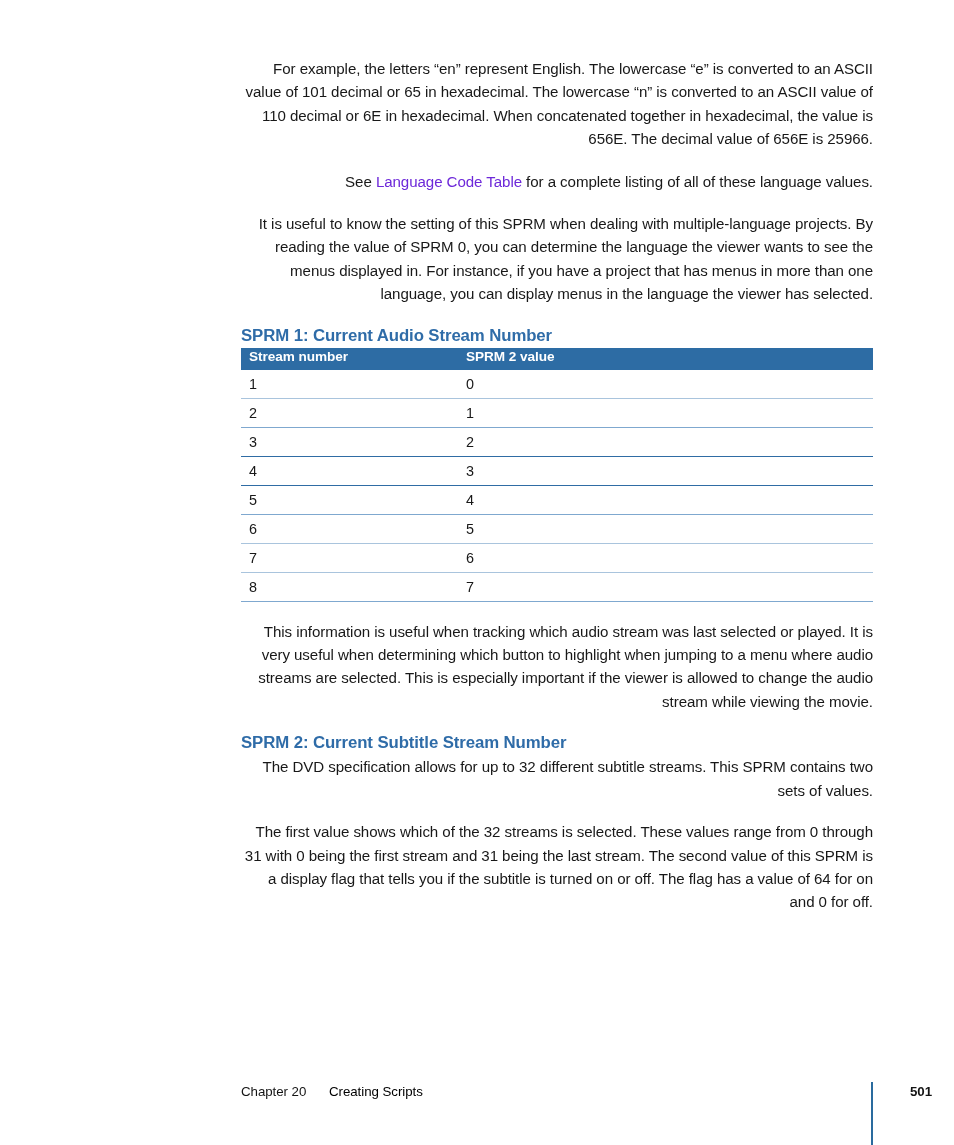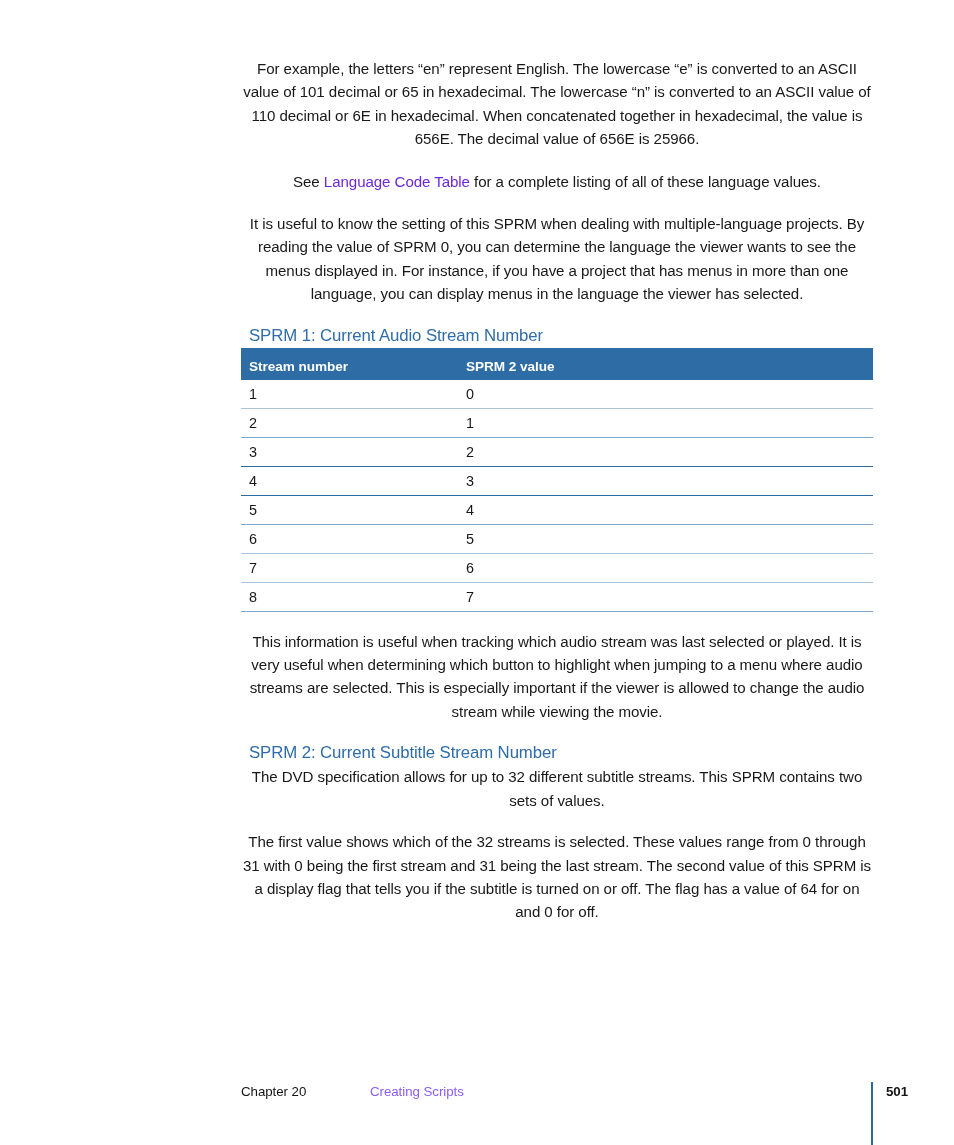--- a/index.html
+++ b/index.html
@@ -22,38 +22,38 @@
     top: 0;
     width: 632px;
     height: 1145px;
   }
 
   .para {
     font-size: 15.1px;
     line-height: 23.4px;
     color: #181818;
     margin: 0 0 19px 0;
-    text-align: center;
+    text-align: right;
     letter-spacing: -0.07px;
   }
 
   .para.tight {
     margin-bottom: 18px;
   }
 
   .xref {
     color: #6d28d9;
   }
 
   h2.section-head {
     font-size: 16.8px;
     line-height: 22px;
-    font-weight: normal;
+    font-weight: bold;
     color: #2f6ca8;
-    margin: 0 0 1px 8px;
+    margin: 0 0 1px 0;
     letter-spacing: -0.1px;
   }
 
   .head-block {
     margin-top: 2px;
   }
 
   
   table.data-table {
     border-collapse: collapse;
@@ -63,21 +63,21 @@
   }
   table.data-table col.c1 { width: 217px; }
   table.data-table col.c2 { width: 415px; }
 
   table.data-table thead th {
     background: #2d6ca4;
     color: #ffffff;
     font-size: 13.6px;
     font-weight: bold;
     text-align: left;
-    padding: 11px 0 6px 8px;
+    padding: 1px 0 6px 8px;
     height: 13px;
     letter-spacing: -0.05px;
   }
 
   table.data-table tbody td {
     font-size: 14.4px;
     color: #181818;
     text-align: left;
     padding: 6px 0 6px 8px;
     border-bottom: 1.6px solid #a9c4dd;
@@ -107,36 +107,35 @@
     font-weight: normal;
     color: #141414;
     letter-spacing: -0.05px;
     white-space: nowrap;
   }
   .footer-title {
     position: absolute;
     left: 88px;
     top: 0;
     font-size: 13.3px;
-    color: #8b5cf6;
+    color: #000000;
     letter-spacing: -0.05px;
     white-space: nowrap;
-    margin-left: 41px;
   }
   #footer-rule {
     position: absolute;
     left: 871px;
     top: 1082px;
     width: 1.5px;
     height: 63px;
     background: #2a6b9e;
   }
   #page-number {
     position: absolute;
-    left: 886px;
+    left: 910px;
     top: 1084px;
     font-size: 13.3px;
     font-weight: bold;
     color: #141414;
     letter-spacing: -0.05px;
   }
 
   .spacer-top { height: 57px; }
 </style>
 </head>

